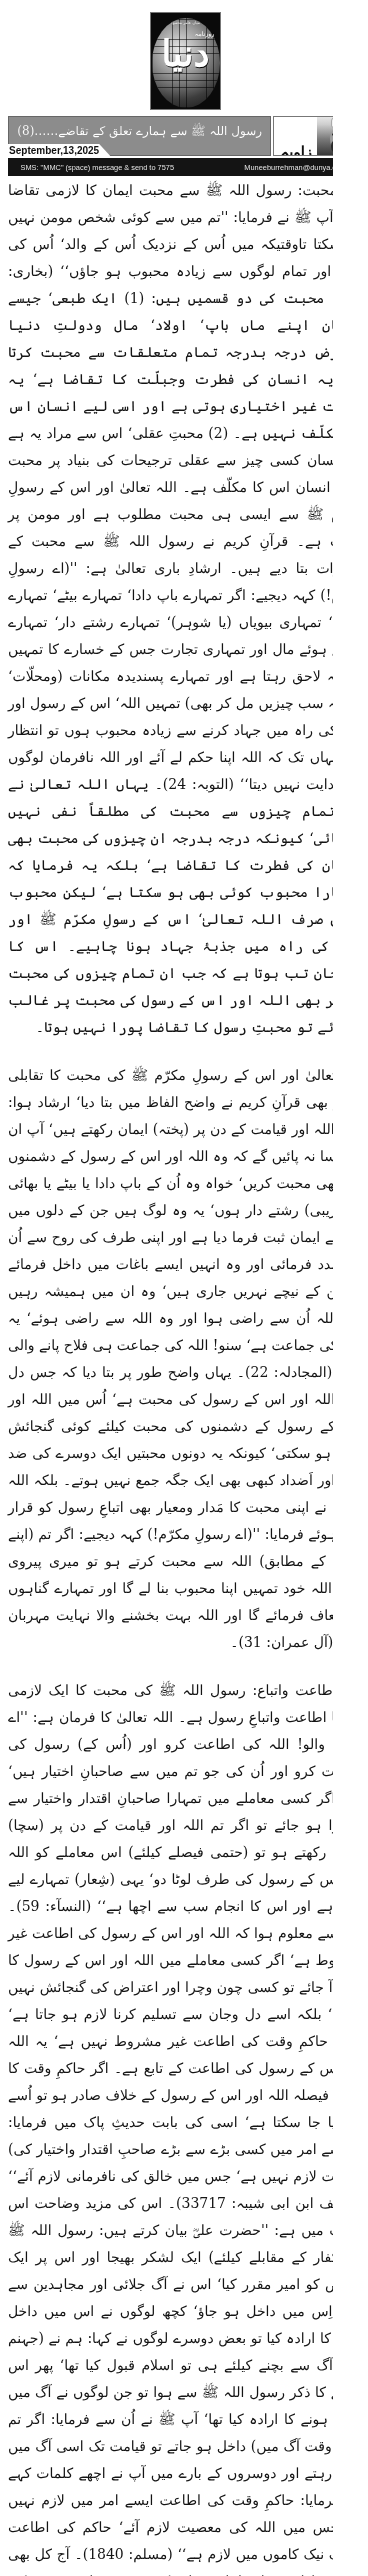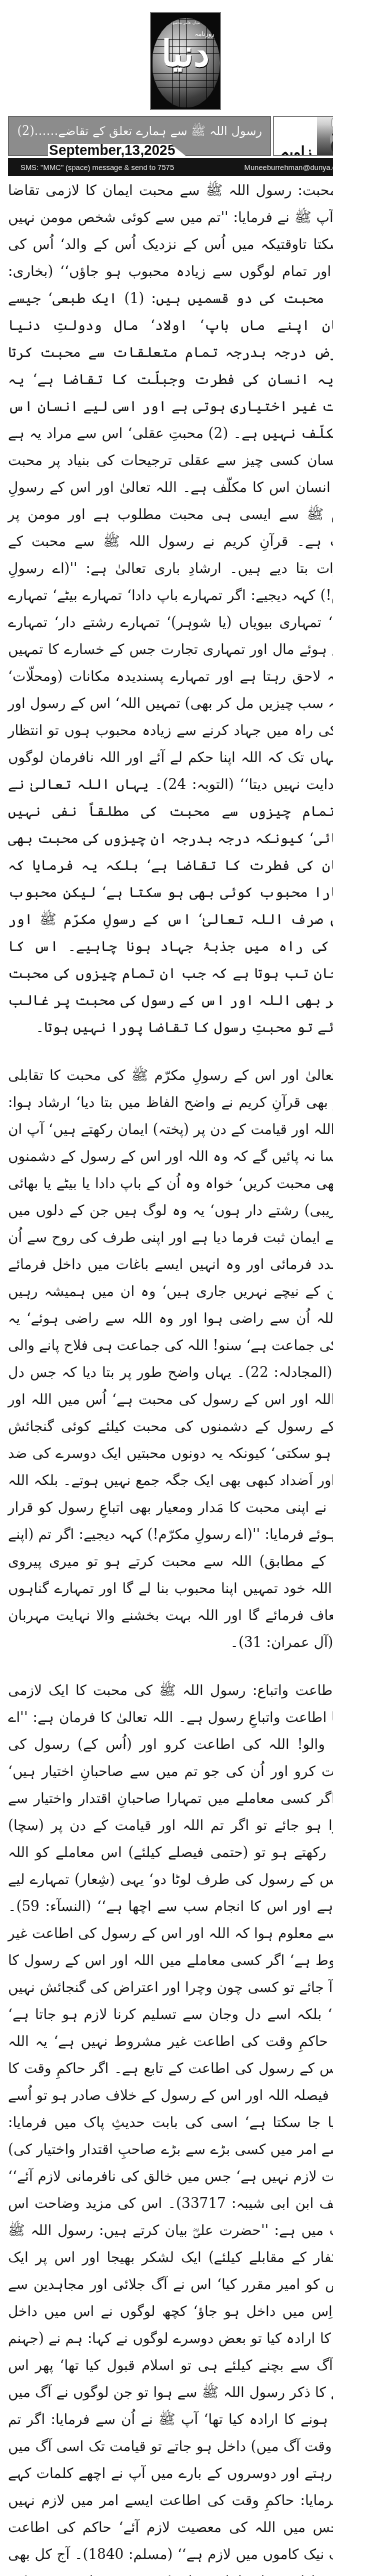--- a/index.html
+++ b/index.html
@@ -16,22 +16,22 @@
       repeating-linear-gradient(0deg, rgba(0,0,0,0.55) 0 0.6px, transparent 0.6px 6.8px),
       repeating-linear-gradient(90deg, rgba(0,0,0,0.55) 0 0.6px, transparent 0.6px 6.8px); }
   .logo-word { position: absolute; left: 0; right: 0; top: 21.6px; text-align: center; color: #fff; font-family: "DejaVu Serif", serif; font-size: 36px; font-weight: bold; direction: rtl; text-shadow: 0.6px 0.6px 0 #000; line-height: 1; }
   .logo-sub { position: absolute; right: 5.7px; top: 17px; color: #fff; font-size: 6.2px; direction: rtl; font-family: "DejaVu Serif", serif; }
   .logo-top { position: absolute; left: 0; right: 0; top: 6.8px; text-align: center; color: #eee; font-size: 4px; direction: rtl; }
 
   
   .header { position: absolute; left: 8px; top: 116px; width: 355px; height: 60px; }
   .title-banner { position: absolute; left: 0; top: 0; width: 263px; height: 40px; background: #8c8c8c; border: 0.6px solid #666; }
   .title-text { position: absolute; right: 8px; top: 6.8px; left: 5.7px; color: #fff; font-family: "DejaVu Serif", serif; font-size: 12px; direction: rtl; text-align: right; white-space: nowrap; text-shadow: 0 0 0.6px #555; }
-  .date-tab { position: absolute; left: 0; top: 28px; height: 13.6px; padding: 0 12.5px 0 1.1px; background: #ffffff; font-family: "Liberation Sans", sans-serif; font-size: 14px; font-weight: bold; color: #111; line-height: 13.6px;
-    clip-path: polygon(0 0, 88% 0, 100% 100%, 0 100%); margin-left: 40px; }
+  .date-tab { position: absolute; left: 0; top: 28px; height: 13.6px; padding: 0 12.5px 0 1.1px; background: #ffffff; font-family: "Liberation Sans", sans-serif; font-size: 10px; font-weight: bold; color: #111; line-height: 13.6px;
+    clip-path: polygon(0 0, 88% 0, 100% 100%, 0 100%); }
   .author-box { position: absolute; left: 265px; top: 0; width: 90px; height: 40px; background: #fff; border: 0.6px solid #777; overflow: hidden; }
   .author-col { position: absolute; left: 2.3px; top: 2.3px; width: 40px; text-align: center; direction: rtl; }
   .col-name { font-family: "DejaVu Serif", serif; font-size: 15px; font-weight: bold; color: #111; display: block; margin-top: 24px; }
   .col-author { font-size: 5.1px; color: #333; display: block; margin-top: 3.4px; }
   .author-photo { position: absolute; right: 0; top: 0; width: 45px; height: 40px;
     background: linear-gradient(180deg, #e6e6e6 0%, #cfcfcf 18%, #7a7a7a 55%, #303030 100%); }
   .author-photo .cap { position: absolute; left: 13.6px; top: -1.1px; width: 19px; height: 12.5px; border-radius: 40% 40% 20% 20%; background: #f2f2f2; border: 0.6px solid #aaa; }
   .author-photo .face { position: absolute; left: 12.5px; top: 10.2px; width: 21.6px; height: 23px; border-radius: 45%; background: #9d9d9d; }
   .author-photo .beard { position: absolute; left: 13.6px; top: 21.6px; width: 19px; height: 16px; border-radius: 40% 40% 50% 50%; background: #2a2a2a; }
   .author-photo .glasses { position: absolute; left: 14.7px; top: 16px; width: 17px; height: 3.4px; border: 1.1px solid #111; border-radius: 1.7px; }
@@ -54,21 +54,21 @@
     <div class="globe">
         <div class="grid"></div>
       </div>
     <div class="logo-top">میاں عامر محمود</div>
     <div class="logo-sub">روزنامہ</div>
     <div class="logo-word">دنیا</div>
   </div>
 
   <div class="header">
     <div class="title-banner">
-      <div class="title-text">رسول اللہ ﷺ سے ہمارے تعلق کے تقاضے……(2)</div>
+      <div class="title-text">رسول اللہ ﷺ سے ہمارے تعلق کے تقاضے……(8)</div>
     </div>
     <div class="date-tab">September,13,2025</div>
 
     <div class="author-box">
       <div class="author-photo">
         <div class="cap"></div>
         <div class="face"></div>
         <div class="beard"></div>
         <div class="glasses"></div>
       </div>

